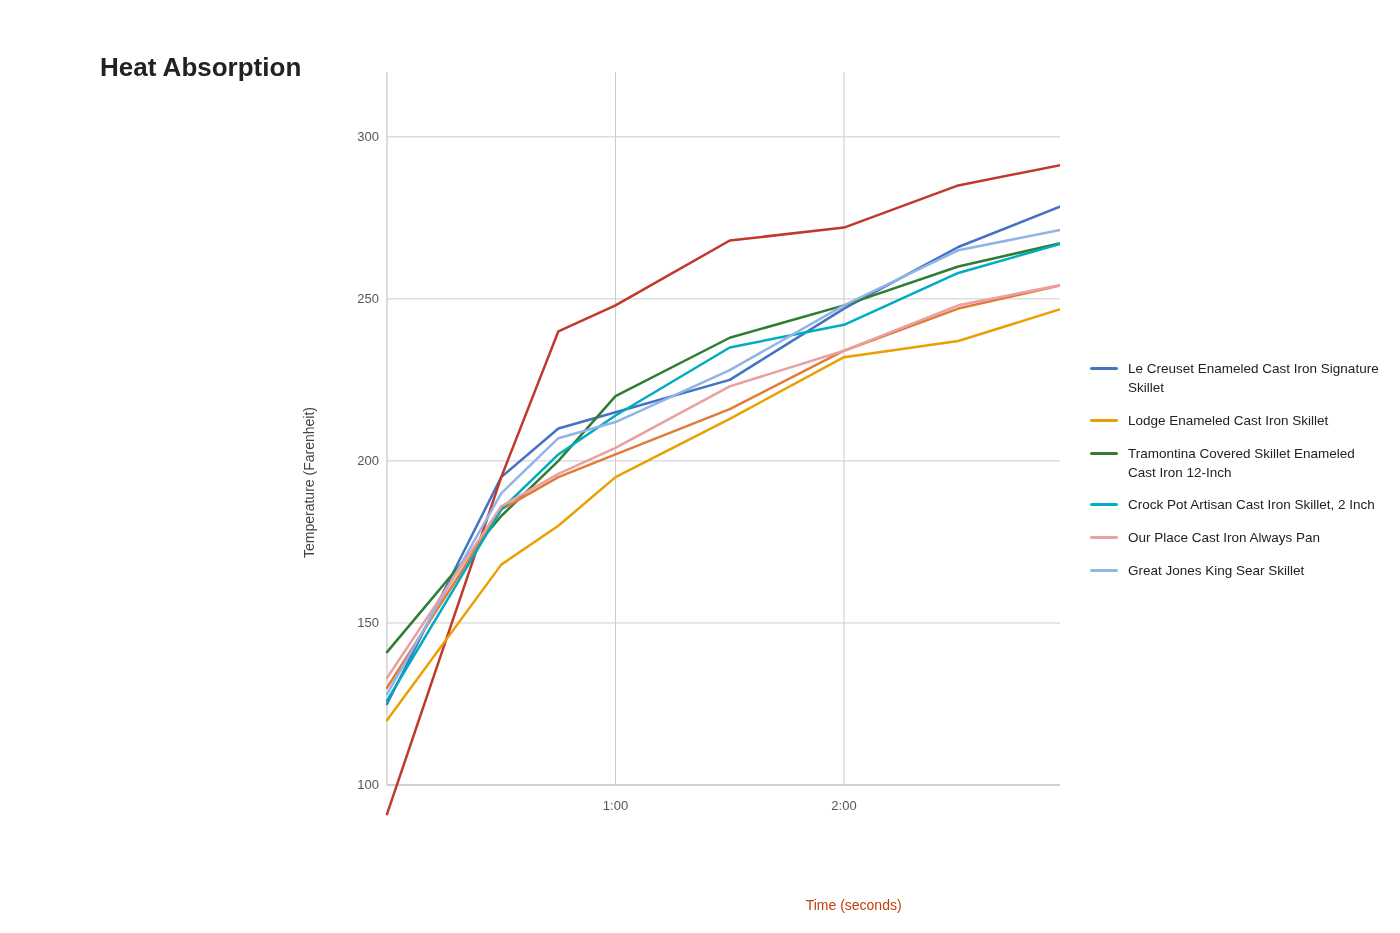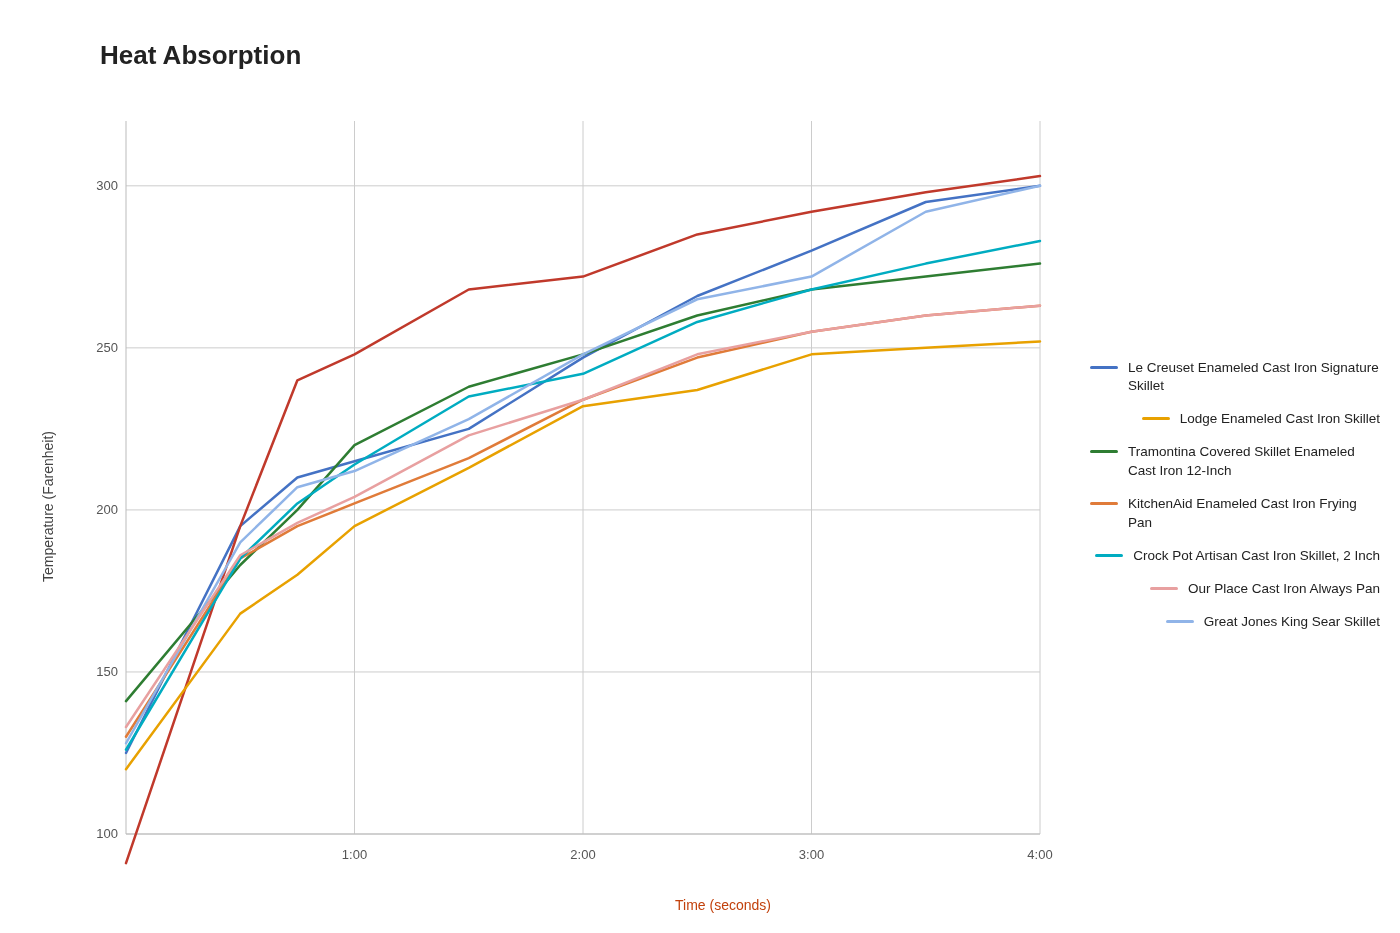--- a/index.html
+++ b/index.html
@@ -5,22 +5,22 @@
     * { box-sizing: border-box; margin: 0; padding: 0; }
     body {
       background: #fff;
       font-family: Arial, sans-serif;
       width: 1400px;
       height: 933px;
       overflow: hidden;
     }
     .chart-container {
       display: flex;
-      flex-direction: column;
-      padding: 40px 20px 20px 40px;
+      flex-direction: row;
+      padding: 52px 20px 20px 40px;
       width: 1400px;
       height: 933px;
     }
     .chart-title {
       font-size: 26px;
       font-weight: bold;
       color: #222;
       margin-bottom: 30px;
       margin-left: 60px;
     }
@@ -71,21 +71,20 @@
       justify-content: center;
       gap: 14px;
     }
     .legend-item {
       display: flex;
       align-items: flex-start;
       gap: 10px;
       font-size: 13.5px;
       color: #222;
       line-height: 1.4;
-      justify-content: flex-end;
     }
     .legend-line {
       flex-shrink: 0;
       width: 28px;
       height: 3px;
       margin-top: 7px;
       border-radius: 2px;
     }
   </style>
 </head>
@@ -136,24 +135,20 @@
             </div>
             <div class="legend-item">
               <div class="legend-line" style="background: rgb(232, 161, 0);"></div>
               <span>Lodge Enameled Cast Iron Skillet</span>
             </div>
             <div class="legend-item">
               <div class="legend-line" style="background: rgb(46, 125, 50);"></div>
               <span>Tramontina Covered Skillet Enameled Cast Iron 12-Inch</span>
             </div>
             <div class="legend-item">
-              <div class="legend-line" style="background: rgb(224, 123, 57);"></div>
-              <span>KitchenAid Enameled Cast Iron Frying Pan</span>
-            </div>
-            <div class="legend-item">
               <div class="legend-line" style="background: rgb(0, 172, 193);"></div>
               <span>Crock Pot Artisan Cast Iron Skillet, 2 Inch</span>
             </div>
             <div class="legend-item">
               <div class="legend-line" style="background: rgb(232, 160, 160);"></div>
               <span>Our Place Cast Iron Always Pan</span>
             </div>
             <div class="legend-item">
               <div class="legend-line" style="background: rgb(144, 180, 232);"></div>
               <span>Great Jones King Sear Skillet</span>

